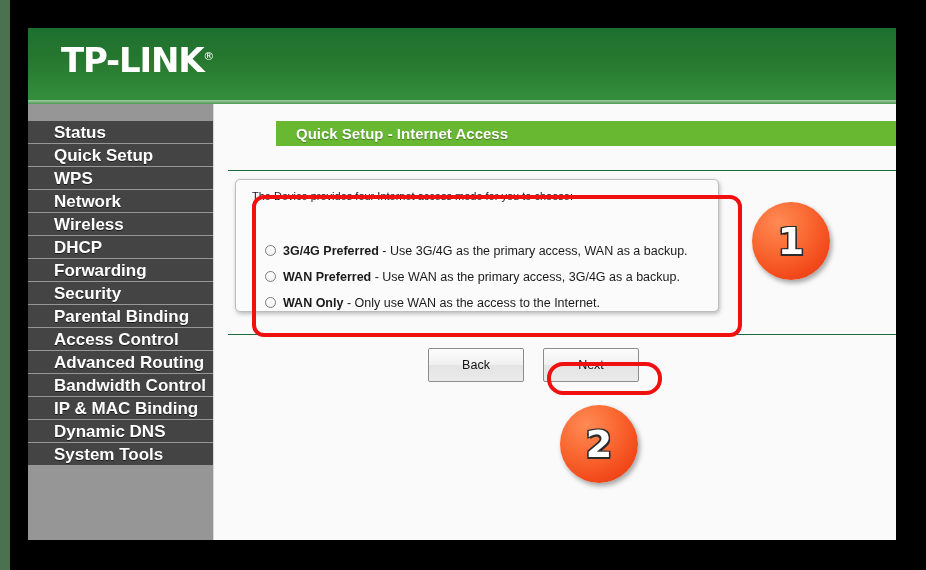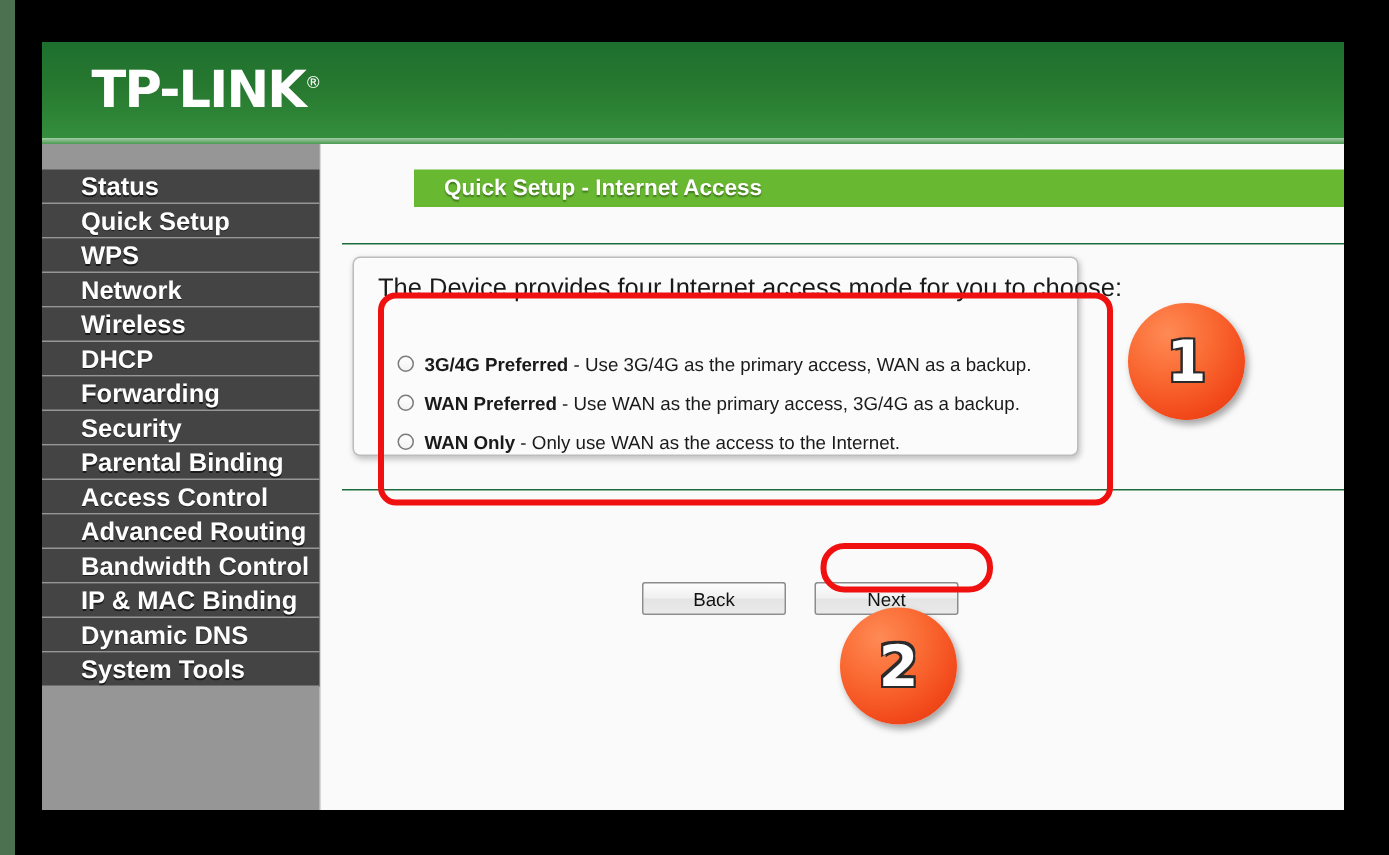--- a/index.html
+++ b/index.html
@@ -36,21 +36,21 @@
     top: 28px;
     width: 868px;
     height: 512px;
     background: #fafafa;
     overflow: hidden;
   }
 
   
   #header {
     position: relative;
-    height: 68px;
+    height: 76px;
     background: linear-gradient(to bottom, #1d6f2f 0%, #27792f 45%, #35913d 100%);
   }
   #logo {
     position: absolute;
     left: 33px;
     top: 12px;
     color: #ffffff;
     font-size: 34px;
     font-weight: bold;
     letter-spacing: -1.2px;
@@ -153,21 +153,21 @@
     background: #fbfbfb;
     border: 1px solid #bdbdbd;
     border-radius: 5px;
     box-shadow: 1px 2px 4px rgba(0,0,0,.25);
     box-sizing: border-box;
   }
   #intro-text {
     position: absolute;
     left: 16px;
     top: 10px;
-    font-size: 17px;
+    font-size: 11px;
     color: #1a1a1a;
     white-space: nowrap;
     text-align: center;
   }
   .radio-row {
     position: absolute;
     left: 29px;
     font-size: 12.5px;
     color: #1a1a1a;
     white-space: nowrap;
@@ -194,31 +194,30 @@
     border-radius: 50%;
     background: #222222;
   }
   .radio-row b { font-weight: bold; }
 
   
   .btn {
     position: absolute;
     top: 244px;
     width: 96px;
-    height: 22px;
+    height: 34px;
     line-height: 20px;
     text-align: center;
     font-size: 12.5px;
     color: #111111;
     background: linear-gradient(to bottom, #fdfdfd 0%, #f0f0f0 48%, #e4e4e4 52%, #eaeaea 100%);
     border: 1px solid #8c8c8c;
     border-radius: 2px;
     box-sizing: border-box;
     cursor: pointer;
-    margin-top: 48px;
   }
   #btn-back { left: 214px; }
   #btn-next { left: 329px; }
 
   
   .ann-rect {
     position: absolute;
     border: 4px solid #f01010;
     border-radius: 12px;
     box-sizing: border-box;

